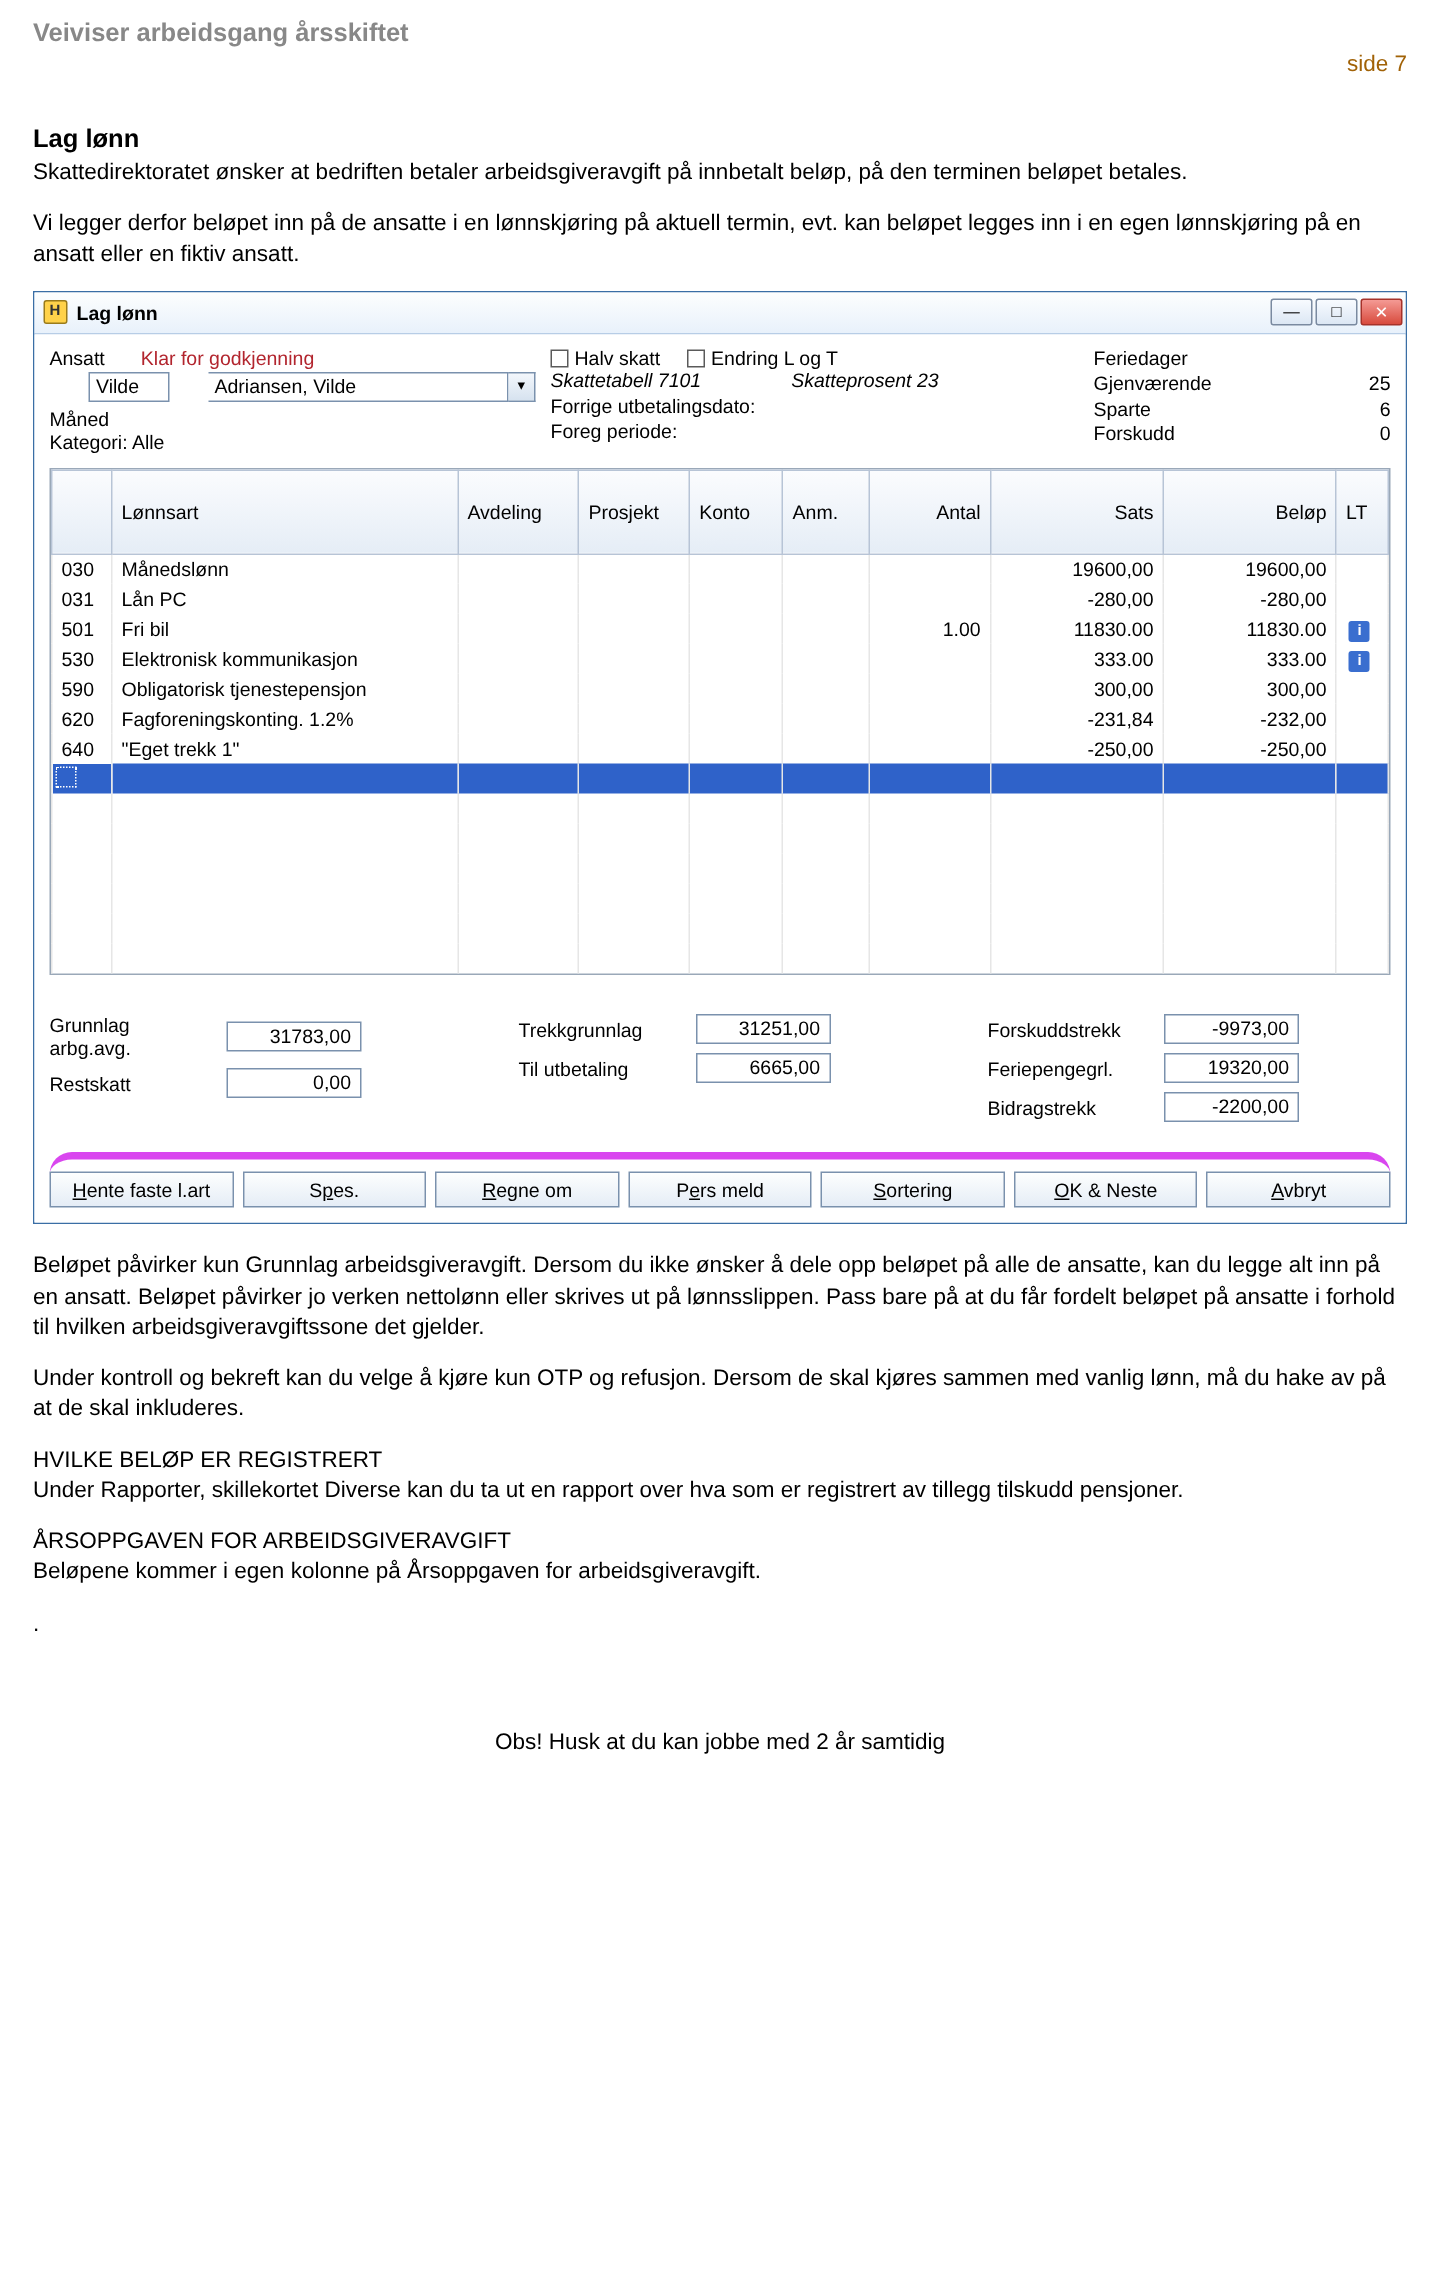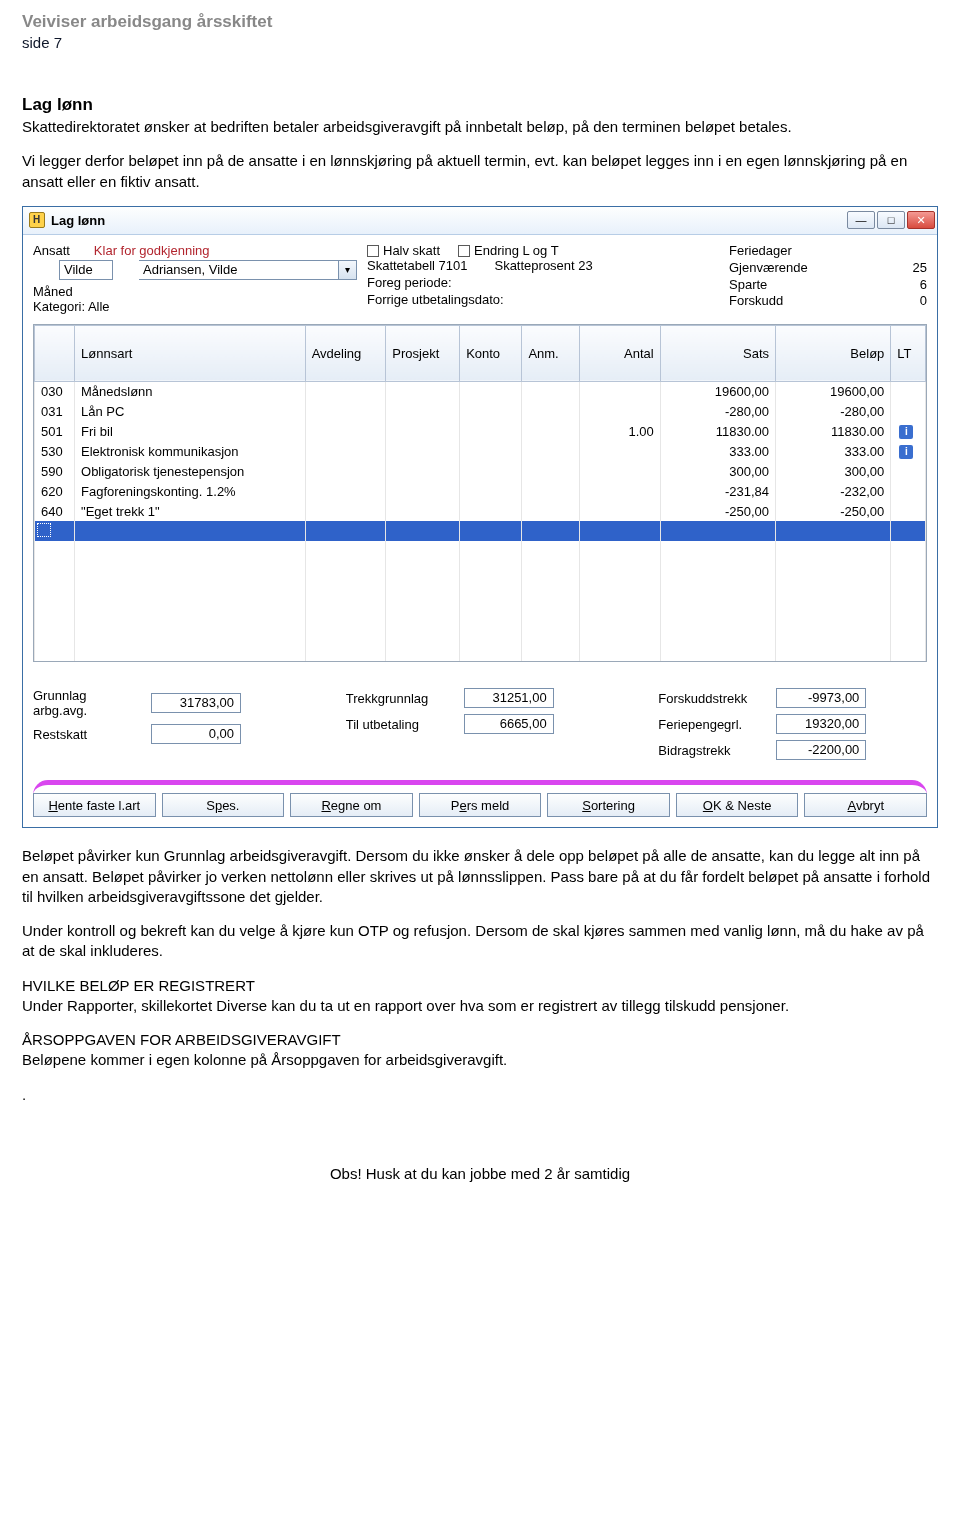--- a/index.html
+++ b/index.html
@@ -5,21 +5,21 @@
   * { box-sizing: border-box; margin: 0; padding: 0; }
   body {
     width: 960px;
     font-family: Arial, Helvetica, sans-serif;
     font-size: 15px;
     color: #000;
     background: #fff;
     padding: 12px 22px 40px 22px;
   }
   .doc-header { color: #888; font-size: 17px; font-weight: bold; margin-bottom: 2px; }
-  .page-num { text-align: left; color: #0f172a; font-size: 15px; margin-bottom: 44px; }
+  .page-num { text-align: right; color: #a16207; font-size: 15px; margin-bottom: 32px; }
   .section-title { font-weight: bold; font-size: 17px; margin-top: 10px; margin-bottom: 2px; }
   .body-text { line-height: 1.35; margin-bottom: 14px; }
 
   
   .app-window {
     border: 1px solid #3a6ea5;
     background: linear-gradient(#f7fbff, #e6eef8 4px, #f7fbff 24px, #fff 30px);
     margin: 6px 0 18px 0;
     font-family: Tahoma, Arial, sans-serif;
     font-size: 13px;
@@ -131,26 +131,26 @@
         </div>
         <span class="lbl" style="margin-top:4px;display:block">Måned</span>
         <span class="lbl">Kategori: Alle</span>
       </div>
 
       <div class="col" style="flex:1.6">
         <div class="checkbox-row">
           <span><span class="chk"></span><span>Halv skatt</span></span>
           <span><span class="chk"></span><span>Endring L og T</span></span>
         </div>
-        <div class="small-line" style="display:flex; gap:27px;">
+        <div class="small-line" style="display:flex; gap:60px;font-style:italic;">
           <span>Skattetabell 7101</span>
           <span>Skatteprosent 23</span>
         </div>
+        <div class="small-line">Forrige utbetalingsdato:</div>
         <div class="small-line">Foreg periode:</div>
-        <div class="small-line">Forrige utbetalingsdato:</div>
       </div>
 
       <div class="col" style="flex:0.9">
         <div class="small-line">Feriedager</div>
         <div class="small-line" style="display:flex; justify-content:space-between;">
           <span>Gjenværende</span>
           <span>25</span>
         </div>
         <div class="small-line" style="display:flex; justify-content:space-between;">
           <span>Sparte</span>

